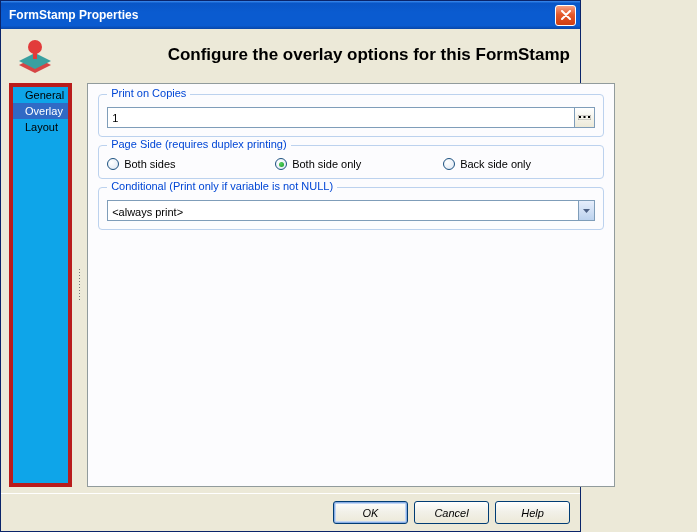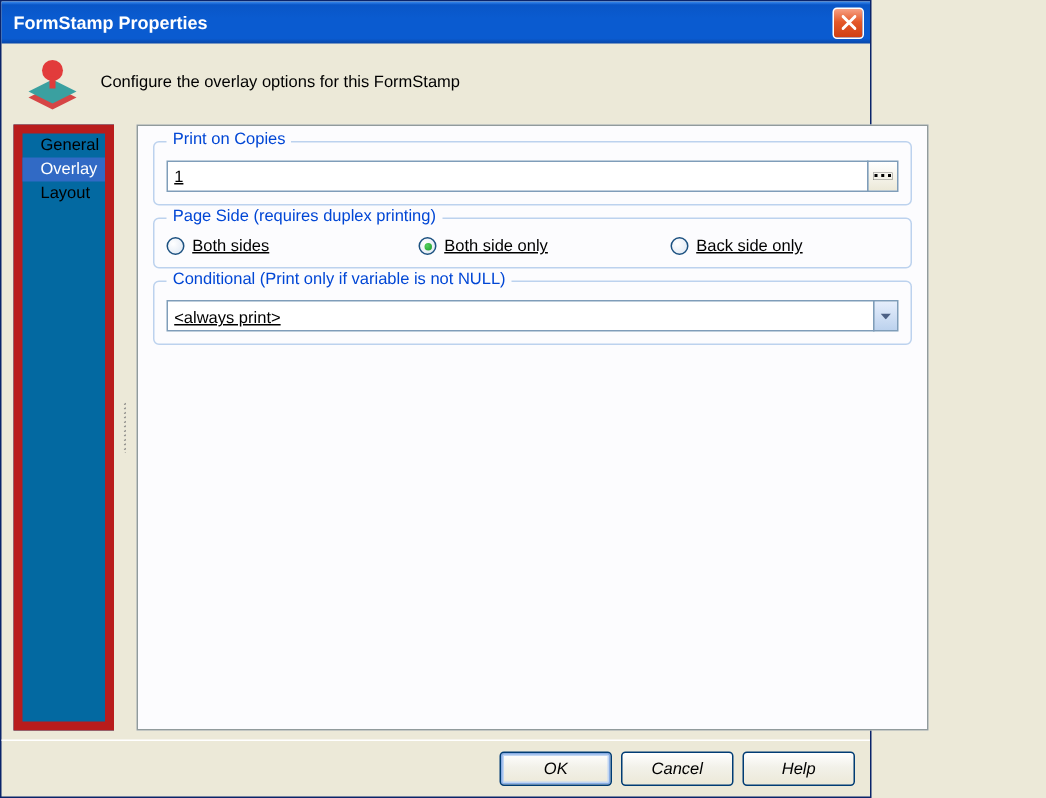--- a/index.html
+++ b/index.html
@@ -53,34 +53,35 @@
 }
 .header-icon {
   width: 40px;
   height: 40px;
   margin-right: 12px;
   margin-left: 4px;
   position: relative;
 }
 .header-text {
   flex: 1;
-  text-align: left;
-  font-size: 11px;
+  text-align: right;
+  font-size: 17px;
+  font-weight: bold;
 }
 .body-area {
   flex: 1;
   display: flex;
   padding: 2px 8px 6px 8px;
   gap: 6px;
   min-height: 0;
 }
 .nav-panel {
   width: 128px;
-  border: 6px solid #b91c1c;
-  background: #0369a1;
+  border: 4px solid #b91c1c;
+  background: #0ea5e9;
   position: relative;
 }
 .nav-item {
   padding: 1px 4px 1px 12px;
   cursor: pointer;
   line-height: 14px;
   color: #000;
 }
 .nav-item.selected {
   background: #316ac5;
@@ -104,21 +105,20 @@
   border: 1px solid #919b9c;
   background: #fcfcfe;
   padding: 10px 10px;
 }
 .groupbox {
   border: 1px solid #bcd2ee;
   border-radius: 4px;
   padding: 12px 8px 8px 8px;
   margin-bottom: 8px;
   position: relative;
-  text-decoration: underline;
 }
 .groupbox-legend {
   position: absolute;
   top: -8px;
   left: 8px;
   background: #fcfcfe;
   padding: 0 4px;
   color: #0046d5;
   font-size: 11px;
 }

